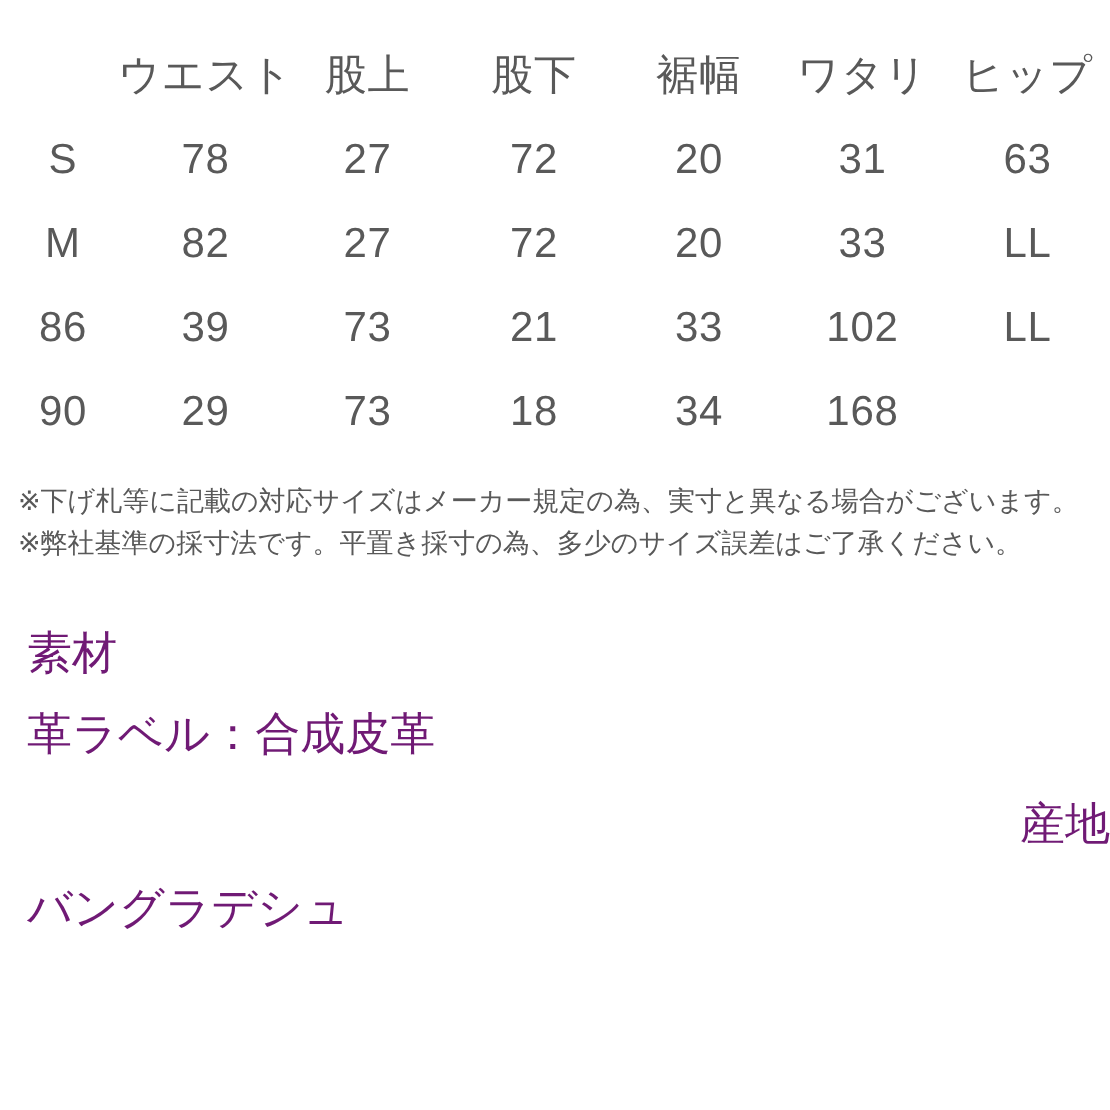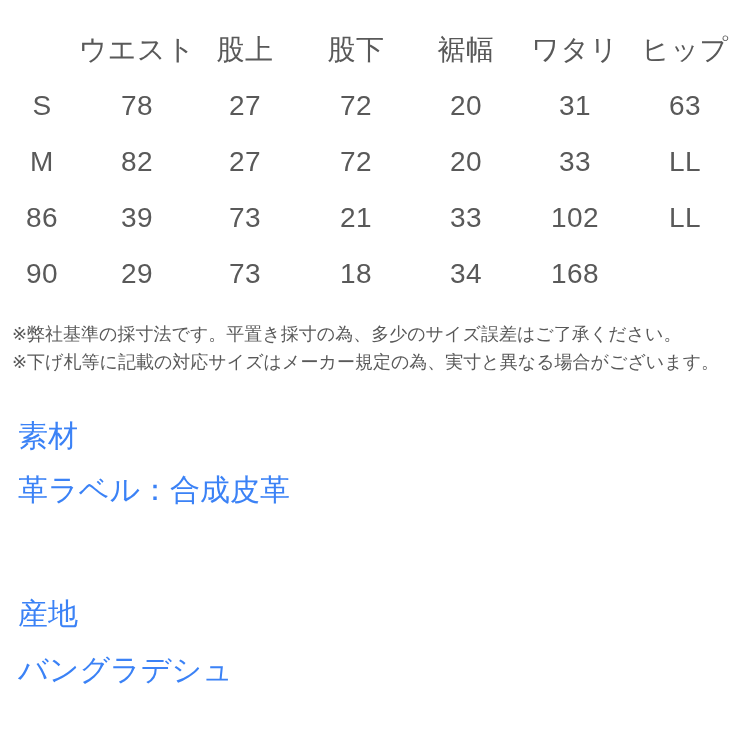--- a/index.html
+++ b/index.html
@@ -42,27 +42,27 @@
     line-height: 28px;
     color: #595959;
     white-space: nowrap;
   }
   .info-block {
     margin-left: 18px;
   }
   .info-line {
     font-size: 30px;
     line-height: 30px;
-    color: #3b82f6;
+    color: #701a75;
     white-space: nowrap;
   }
   .mt-material-heading   { margin-top: 45px; }
   .mt-material-comp      { margin-top: 26px; }
   .mt-material-label     { margin-top: 24px; }
-  .mt-origin-heading     { margin-top: 94px; }
+  .mt-origin-heading     { margin-top: 30px; text-align: right; }
   .mt-origin-country     { margin-top: 26px; }
 </style>
 </head>
 <body>
 
 <div class="page">
 
   <div class="size-table">
 
     <div class="cell"></div>
@@ -99,22 +99,22 @@
     <div class="cell">LL</div>
     <div class="cell">90</div>
     <div class="cell">29</div>
     <div class="cell">73</div>
     <div class="cell">18</div>
     <div class="cell">34</div>
     <div class="cell">168</div>
   </div>
 
   <div class="notes">
+    <div class="note">※下げ札等に記載の対応サイズはメーカー規定の為、実寸と異なる場合がございます。</div>
     <div class="note">※弊社基準の採寸法です。平置き採寸の為、多少のサイズ誤差はご了承ください。</div>
-    <div class="note">※下げ札等に記載の対応サイズはメーカー規定の為、実寸と異なる場合がございます。</div>
   </div>
 
   <div class="info-block">
     <div class="info-line mt-material-heading">素材</div>
     <div class="info-line mt-material-label">革ラベル：合成皮革</div>
   </div>
 
   <div class="info-block">
     <div class="info-line mt-origin-heading">産地</div>
     <div class="info-line mt-origin-country">バングラデシュ</div>

